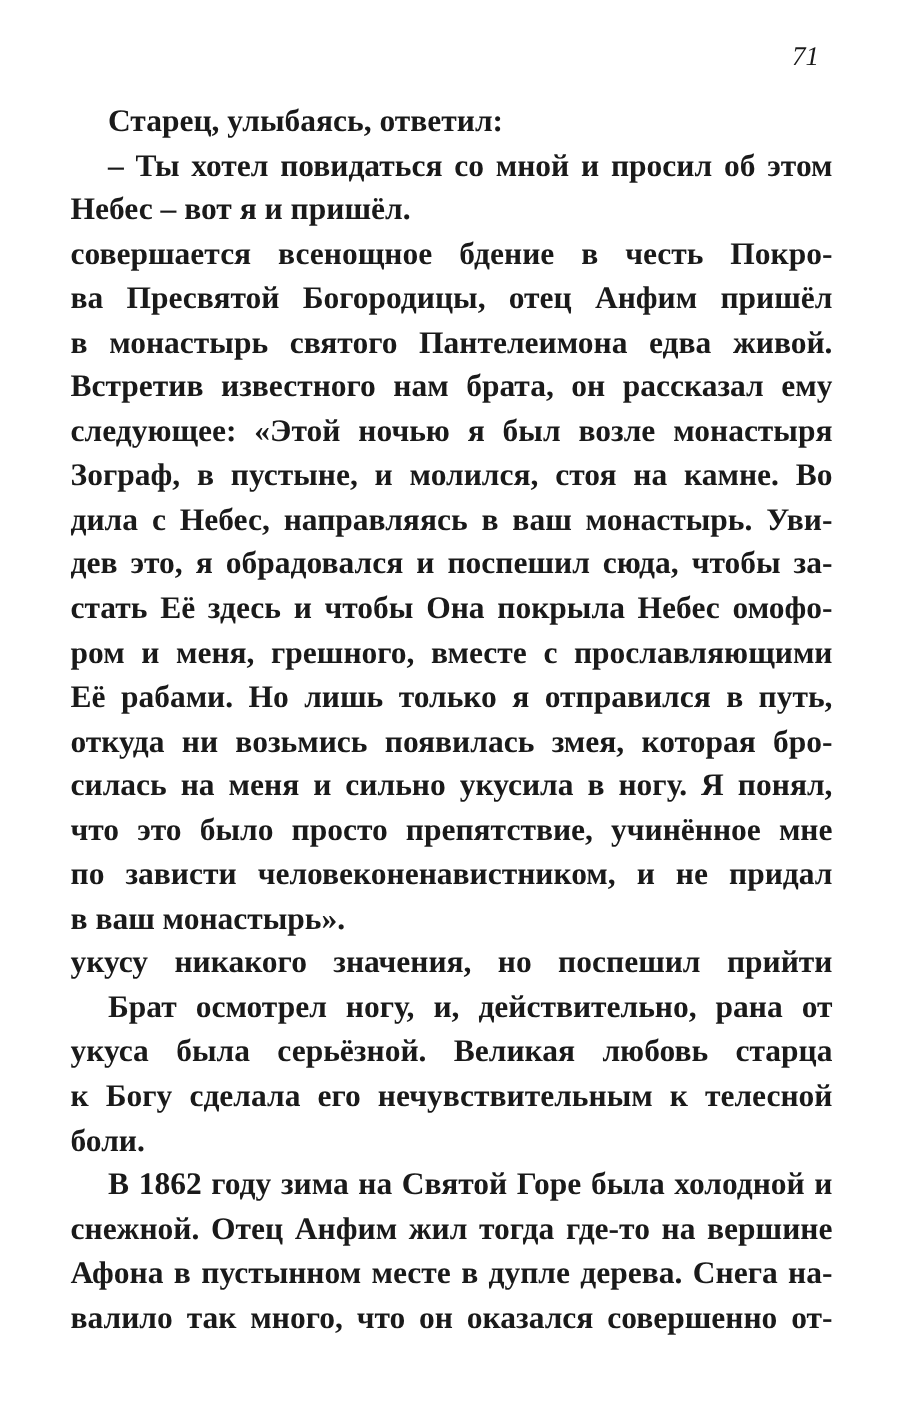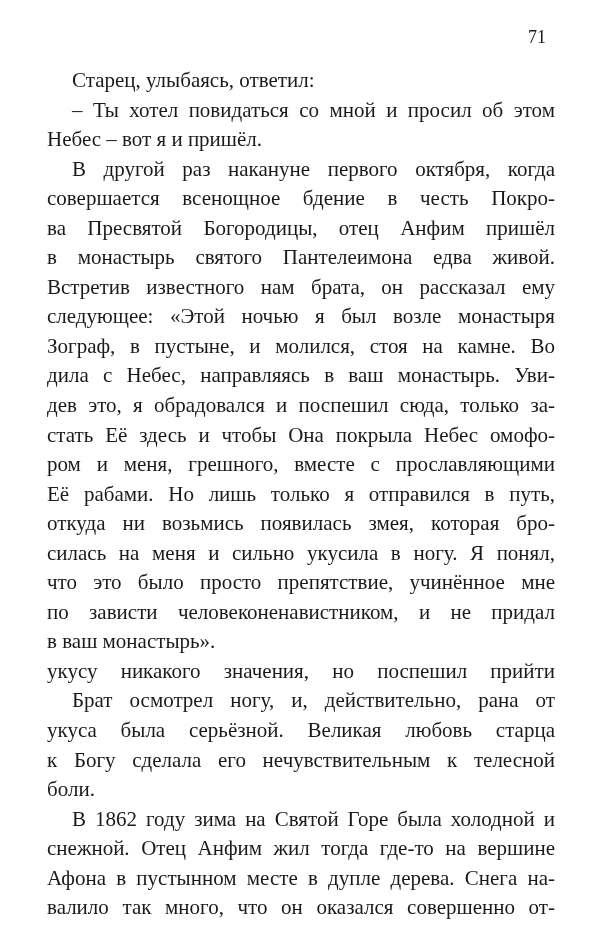--- a/index.html
+++ b/index.html
@@ -1,41 +1,40 @@
 <!DOCTYPE html>
 <html><head>
 <meta charset="utf-8">
 <style>
   html, body { margin: 0; padding: 0; background: #ffffff; }
   body { width: 600px; height: 943px; overflow: hidden; position: relative;
          font-family: "Liberation Serif", "DejaVu Serif", serif; color: #1a1a1a; }
-  .page-number { position: absolute; top: 27px; left: 528px; font-size: 18px; }
+  .page-number { position: absolute; top: 27px; left: 528px; font-size: 18px; font-style: italic; }
   .text-block { position: absolute; top: 66px; left: 47px; width: 508px; }
   .line { height: 29.55px; line-height: 29.55px; font-size: 21px; white-space: nowrap;
-          text-align: justify; text-align-last: justify; overflow: hidden; }
+          text-align: justify; text-align-last: justify; overflow: hidden; font-weight: bold; }
   .line.indent { padding-left: 25px; }
   .line.last { text-align-last: left; }
 </style>
 </head>
 <body>
 
 <div class="page-number">71</div>
 <div class="text-block" id="text-block">
     <div class="line indent last">Старец, улыбаясь, ответил:</div>
     <div class="line indent">– Ты хотел повидаться со мной и просил об этом</div>
     <div class="line last">Небес – вот я и пришёл.</div>
-    <div class="line indent">В другой раз накануне первого октября, когда</div>
     <div class="line">совершается всенощное бдение в честь Покро-</div>
     <div class="line">ва Пресвятой Богородицы, отец Анфим пришёл</div>
     <div class="line">в монастырь святого Пантелеимона едва живой.</div>
     <div class="line">Встретив известного нам брата, он рассказал ему</div>
     <div class="line">следующее: «Этой ночью я был возле монастыря</div>
     <div class="line">Зограф, в пустыне, и молился, стоя на камне. Во</div>
     <div class="line">дила с Небес, направляясь в ваш монастырь. Уви-</div>
-    <div class="line">дев это, я обрадовался и поспешил сюда, только за-</div>
+    <div class="line">дев это, я обрадовался и поспешил сюда, чтобы за-</div>
     <div class="line">стать Её здесь и чтобы Она покрыла Небес омофо-</div>
     <div class="line">ром и меня, грешного, вместе с прославляющими</div>
     <div class="line">Её рабами. Но лишь только я отправился в путь,</div>
     <div class="line">откуда ни возьмись появилась змея, которая бро-</div>
     <div class="line">силась на меня и сильно укусила в ногу. Я понял,</div>
     <div class="line">что это было просто препятствие, учинённое мне</div>
     <div class="line">по зависти человеконенавистником, и не придал</div>
     <div class="line last">в ваш монастырь».</div>
     <div class="line">укусу никакого значения, но поспешил прийти</div>
     <div class="line indent">Брат осмотрел ногу, и, действительно, рана от</div>

